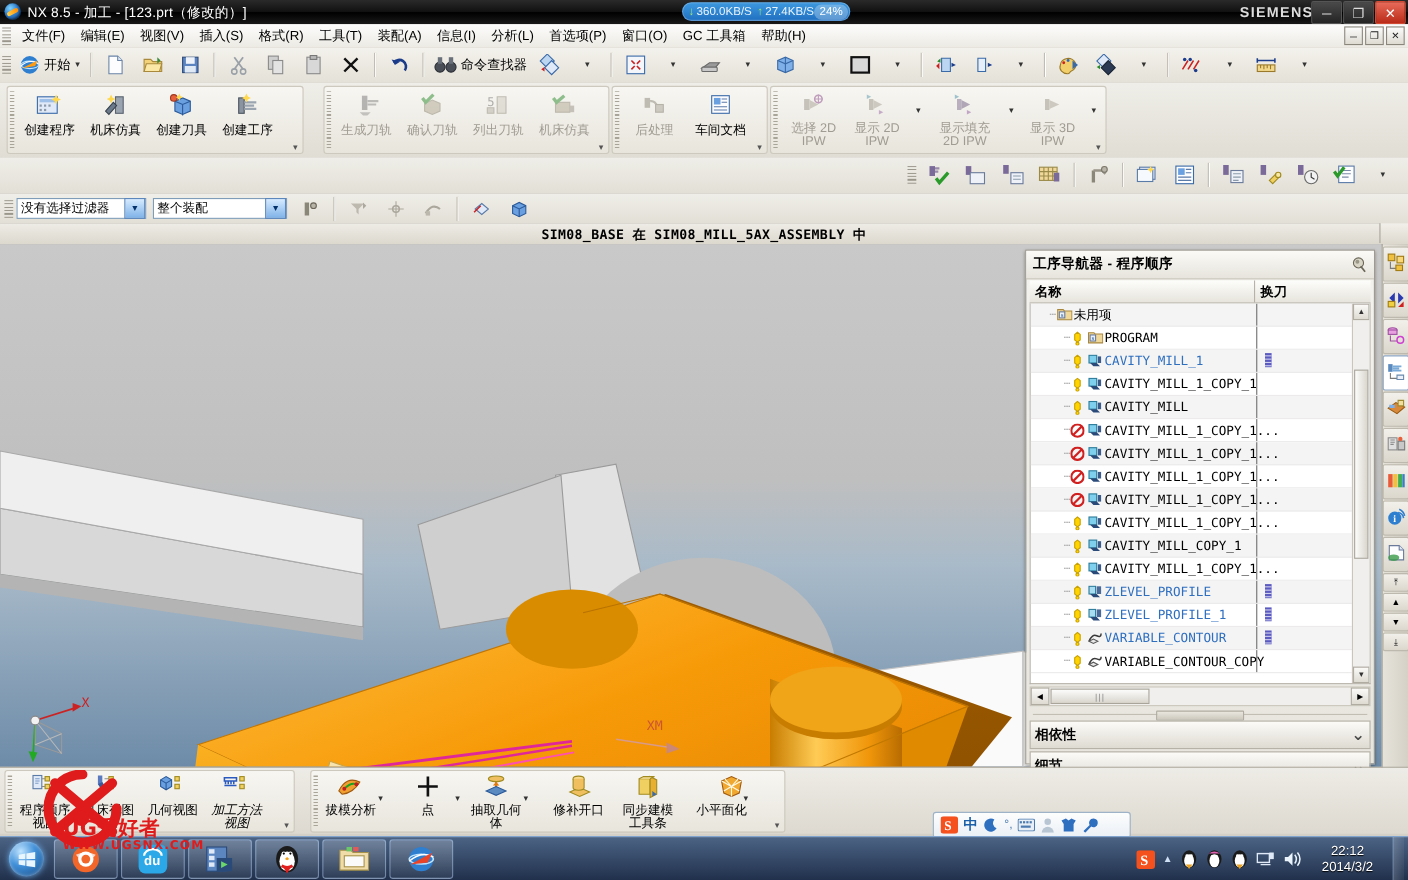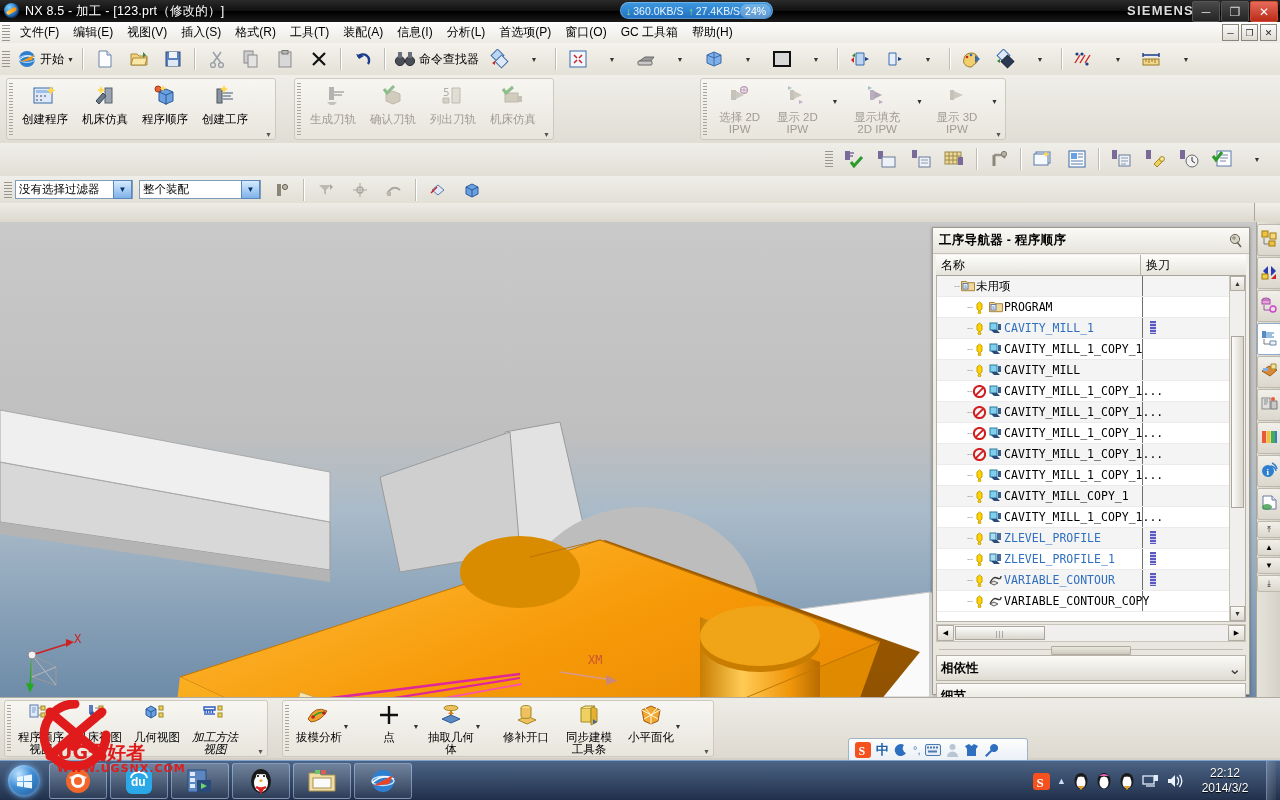--- a/index.html
+++ b/index.html
@@ -120,21 +120,21 @@
   
   .navpanel{position:absolute;left:932px;top:227px;width:316px;height:466px;
     background:linear-gradient(180deg,#f3f2ee,#e7e5dd);border:1px solid #9e9a90;
     box-shadow:0 1px 3px rgba(0,0,0,.35);}
   .navhdr{height:25px;display:flex;align-items:center;padding:0 6px;
     background:linear-gradient(180deg,#fbfaf7,#e6e4dc);border-bottom:1px solid #c6c2b7;}
   .navhdr .t{font-size:12.5px;font-weight:bold;letter-spacing:.3px;}
   .pin{margin-left:auto;width:15px;height:15px;}
   .colhdr{display:flex;height:20px;background:linear-gradient(180deg,#fdfdfb,#e6e4dc);
     border-bottom:1px solid #a9a59b;margin:1px 3px 0 3px;}
-  .colhdr .c{display:flex;align-items:center;padding-left:5px;font-size:12px;font-weight:normal;
+  .colhdr .c{display:flex;align-items:center;padding-left:5px;font-size:12px;font-weight:bold;
     border-right:1px solid #b6b2a8;box-sizing:border-box;}
   .treewrap{position:relative;margin:0 3px;height:345px;background:#fff;border:1px solid #b6b2a8;
     border-top:none;overflow:hidden;}
   .tree{position:absolute;left:0;top:0;right:16px;bottom:0;overflow:hidden;}
   .trow{height:20px;display:flex;align-items:center;font-family:"DejaVu Sans Mono","Liberation Mono",monospace;
     font-size:11.5px;white-space:nowrap;border-bottom:1px solid #eceaea;position:relative;}
   .trow.alt{background:#f4f4f4;}
   .trow .colsep{position:absolute;left:205px;top:0;bottom:0;width:1px;background:#6f6f6f;}
   .trow .tool{position:absolute;left:212px;top:3px;}
   .dash{color:#9a9a9a;font-size:10px;letter-spacing:-1px;}
@@ -465,21 +465,21 @@
           </svg>
         <span class="lbl">机床仿真</span>
       </div>
       <div class="bbtn">
         <svg width="30" height="28" viewBox="0 0 30 28">
             <path d="M9 9l7-3 7 3v9l-7 3-7-3z" fill="#6aa0e0" stroke="#2a5a9a"></path>
             <path d="M9 9l7 3 7-3M16 12v10" stroke="#2a5a9a" fill="none"></path>
             <circle cx="8" cy="6" r="3" fill="#e8603a" stroke="#a03a20"></circle>
             <path d="M13 2l1 2.3 2.3 1-2.3 1L13 8.6 12 6.3 9.7 5.3 12 4.3z" fill="#ffd84d"></path>
           </svg>
-        <span class="lbl">程序顺序</span>
+        <span class="lbl">创建刀具</span>
       </div>
       <div class="bbtn">
         <svg width="30" height="28" viewBox="0 0 30 28">
             <rect x="7" y="6" width="5" height="14" fill="#8a94a0" stroke="#4a545e"></rect>
             <path d="M12 10h11M12 13h9M12 16h11" stroke="#9aa4b0" stroke-width="2"></path>
             <path d="M14 2l1.3 2.8L18 6.1l-2.7 1.3L14 10.2 12.7 7.4 10 6.1l2.7-1.3z" fill="#ffd84d"></path>
           </svg>
         <span class="lbl">创建工序</span>
       </div>
       <div class="grpcaret">▼</div>
@@ -513,20 +513,39 @@
         <svg width="30" height="28" viewBox="0 0 30 28" opacity="0.5">
             <rect x="7" y="10" width="13" height="9" fill="#b0a890" stroke="#8a8270"></rect>
             <path d="M5 6l3 4 7-6" stroke="#2a8a2a" stroke-width="3" fill="none"></path>
             <rect x="20" y="13" width="4" height="6" fill="#9a9288"></rect>
           </svg>
         <span class="lbl">机床仿真</span>
       </div>
       <div class="grpcaret">▼</div>
     </div>
 
+    <div class="grp" style="left:556px;width:132px;">
+      <div class="bbtn dim">
+        <svg width="30" height="28" viewBox="0 0 30 28" opacity="0.5">
+            <rect x="6" y="6" width="5" height="9" fill="#8a8678"></rect>
+            <path d="M11 9a5 5 0 0 1 6 5" stroke="#8a8678" stroke-width="2" fill="none"></path>
+            <rect x="16" y="12" width="7" height="7" fill="#a8a498" stroke="#7a7668"></rect>
+          </svg>
+        <span class="lbl">后处理</span>
+      </div>
+      <div class="bbtn">
+        <svg width="30" height="28" viewBox="0 0 30 28">
+            <rect x="7" y="4" width="16" height="16" fill="#fdfdff" stroke="#3a6aa8"></rect>
+            <rect x="9" y="6" width="6" height="6" fill="#6aa0e0"></rect>
+            <path d="M16 7h5M16 10h5M9 14h12M9 17h12" stroke="#5a7aa8"></path>
+          </svg>
+        <span class="lbl">车间文档</span>
+      </div>
+      <div class="grpcaret">▼</div>
+    </div>
 
     <div class="grp" style="left:700px;width:296px;">
       <div class="bbtn dim" style="width:62px">
         <svg width="30" height="26" viewBox="0 0 30 26" opacity="0.5">
             <path d="M6 7h5v10H6z" fill="#9a9488"></path>
             <path d="M11 8l8 4-8 4z" fill="#a8a296"></path>
             <circle cx="19" cy="7" r="3.4" fill="none" stroke="#8a4a8a" stroke-width="1.4"></circle>
             <path d="M19 3v8M15 7h8" stroke="#8a4a8a"></path>
           </svg>
         <span class="lbl" style="white-space:pre-line">选择 2D
@@ -706,20 +725,21 @@
       </div>
     <div class="tbtn">
         <svg width="20" height="18" viewBox="0 0 20 18">
           <path d="M4 6l6-3 6 3v7l-6 3-6-3z" fill="#6aa0e0" stroke="#2a5a9a"></path>
           <path d="M4 6l6 3 6-3M10 9v7" stroke="#2a5a9a" fill="none"></path>
         </svg>
       </div>
   </div>
 
   <div class="viewstrip">
+    <div class="txt">SIM08_BASE 在 SIM08_MILL_5AX_ASSEMBLY 中</div>
     <div class="rbox"></div>
   </div>
 
   <div class="gfx">
     <svg width="1256" height="475" viewBox="0 0 1256 475">
       <defs>
         <linearGradient id="bgrad" x1="0" y1="0" x2="0" y2="1">
           <stop offset="0%" stop-color="#c9c9c9"></stop>
             <stop offset="45%" stop-color="#bfbfbf"></stop>
           <stop offset="62%" stop-color="#a8bac9"></stop>
@@ -1372,21 +1392,21 @@
         </div>
         <div class="bb" style="left: 278px;">
           <span><svg width="28" height="24" viewBox="0 0 28 24">
               <path d="M6 5h10v14H6z" fill="#f0d060" stroke="#a08a20"></path>
               <path d="M16 3l6 3v13l-6 3z" fill="#e8b030" stroke="#a08a20"></path>
               <path d="M6 5l4-2h10l-4 2" fill="#f8e098" stroke="#a08a20"></path>
               <path d="M18 16l4 3-4 2z" fill="#3a6aa8"></path>
             </svg></span>
           <span class="lbl">同步建模工具条</span>
         </div>
-        <div class="bb" style="left: 340px;">
+        <div class="bb" style="left: 340px; align-items: flex-end;">
           <span><svg width="28" height="24" viewBox="0 0 28 24">
               <path d="M5 7l9-4 9 4-2 11-7 3-7-3z" fill="#f0a830" stroke="#a05a10"></path>
               <path d="M5 7l9 5 9-5M14 12v9M8 5l6 7 6-7M7 16l7-4 7 4" stroke="#fff8e0" stroke-width="1" fill="none"></path>
             </svg></span>
           <span class="lbl">小平面化</span>
         </div>
         <div class="bb" style="left: 388px; width: 14px; top: 22px;">
           <span class="caret">▼</span>
         </div>
       </div>

